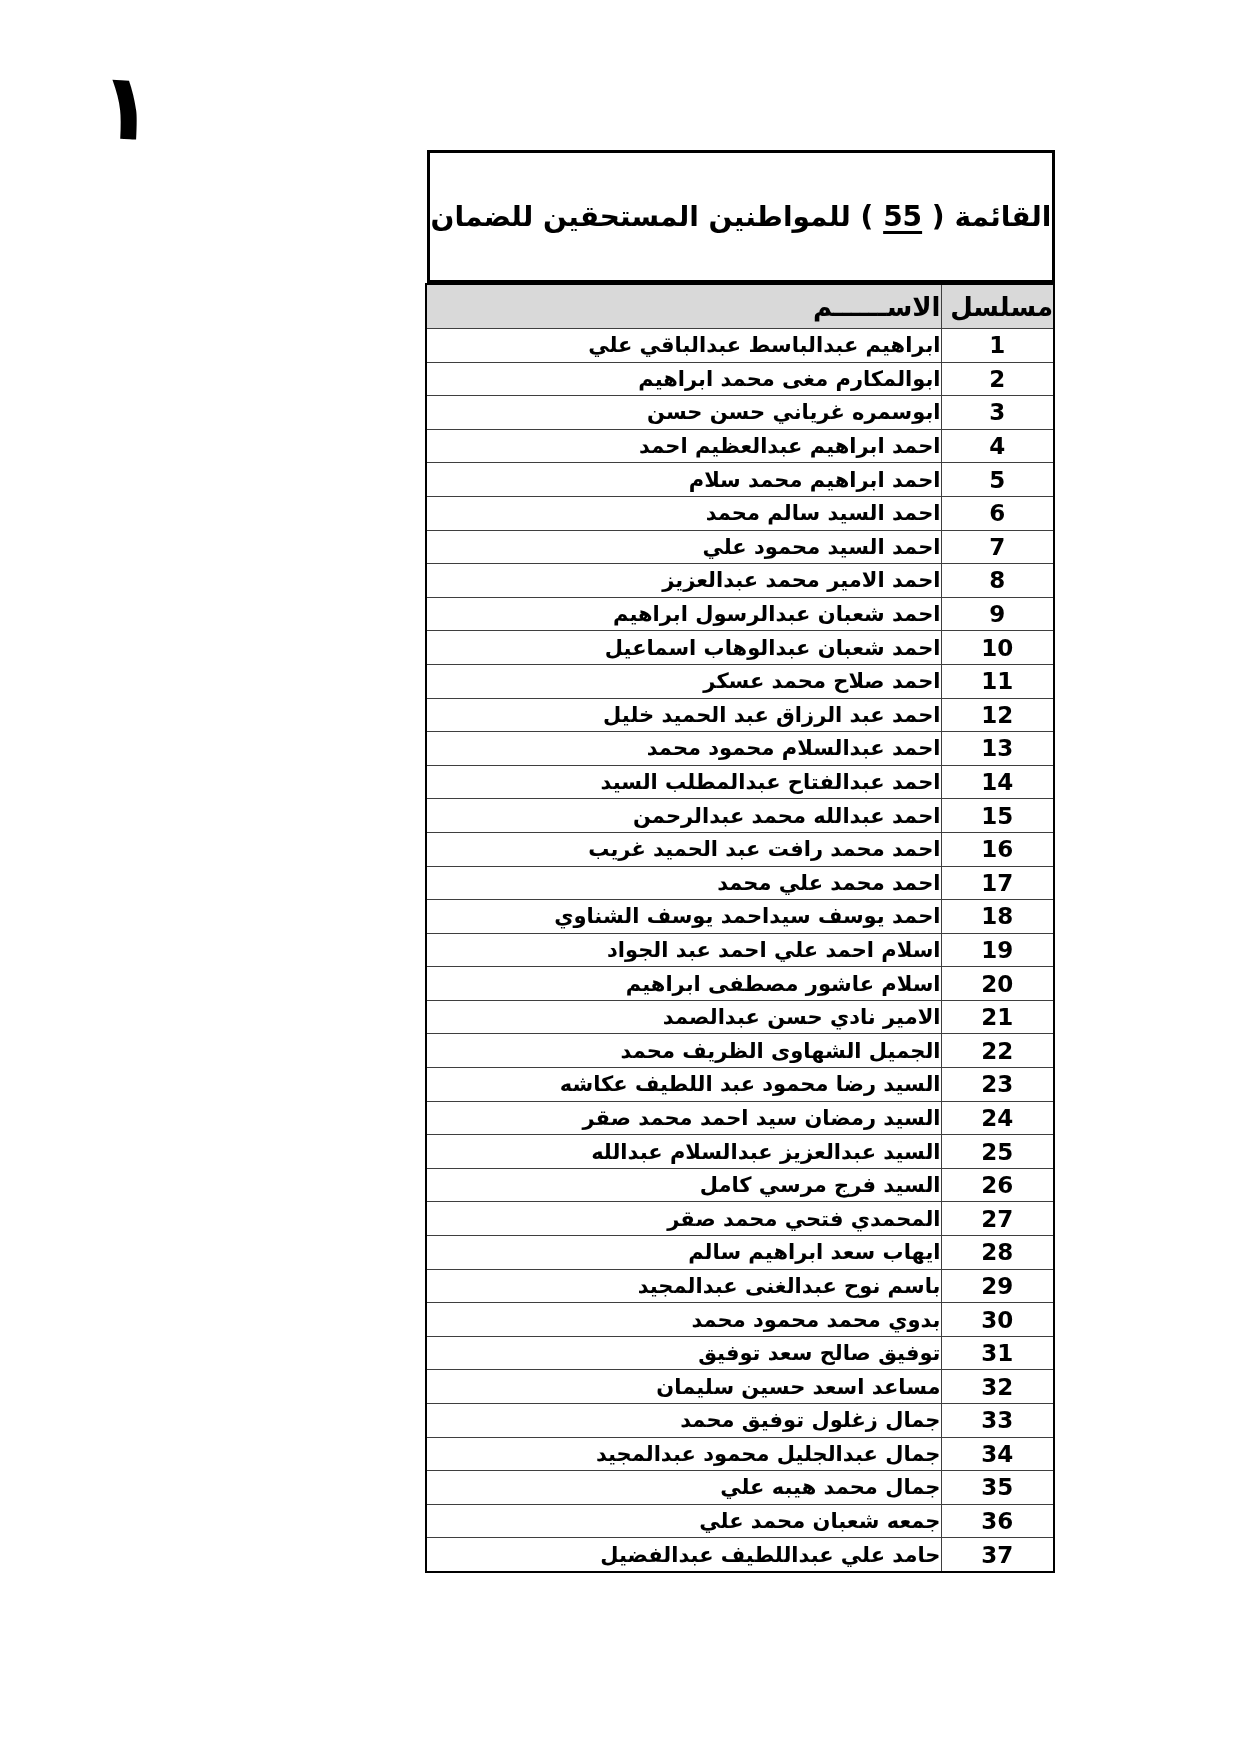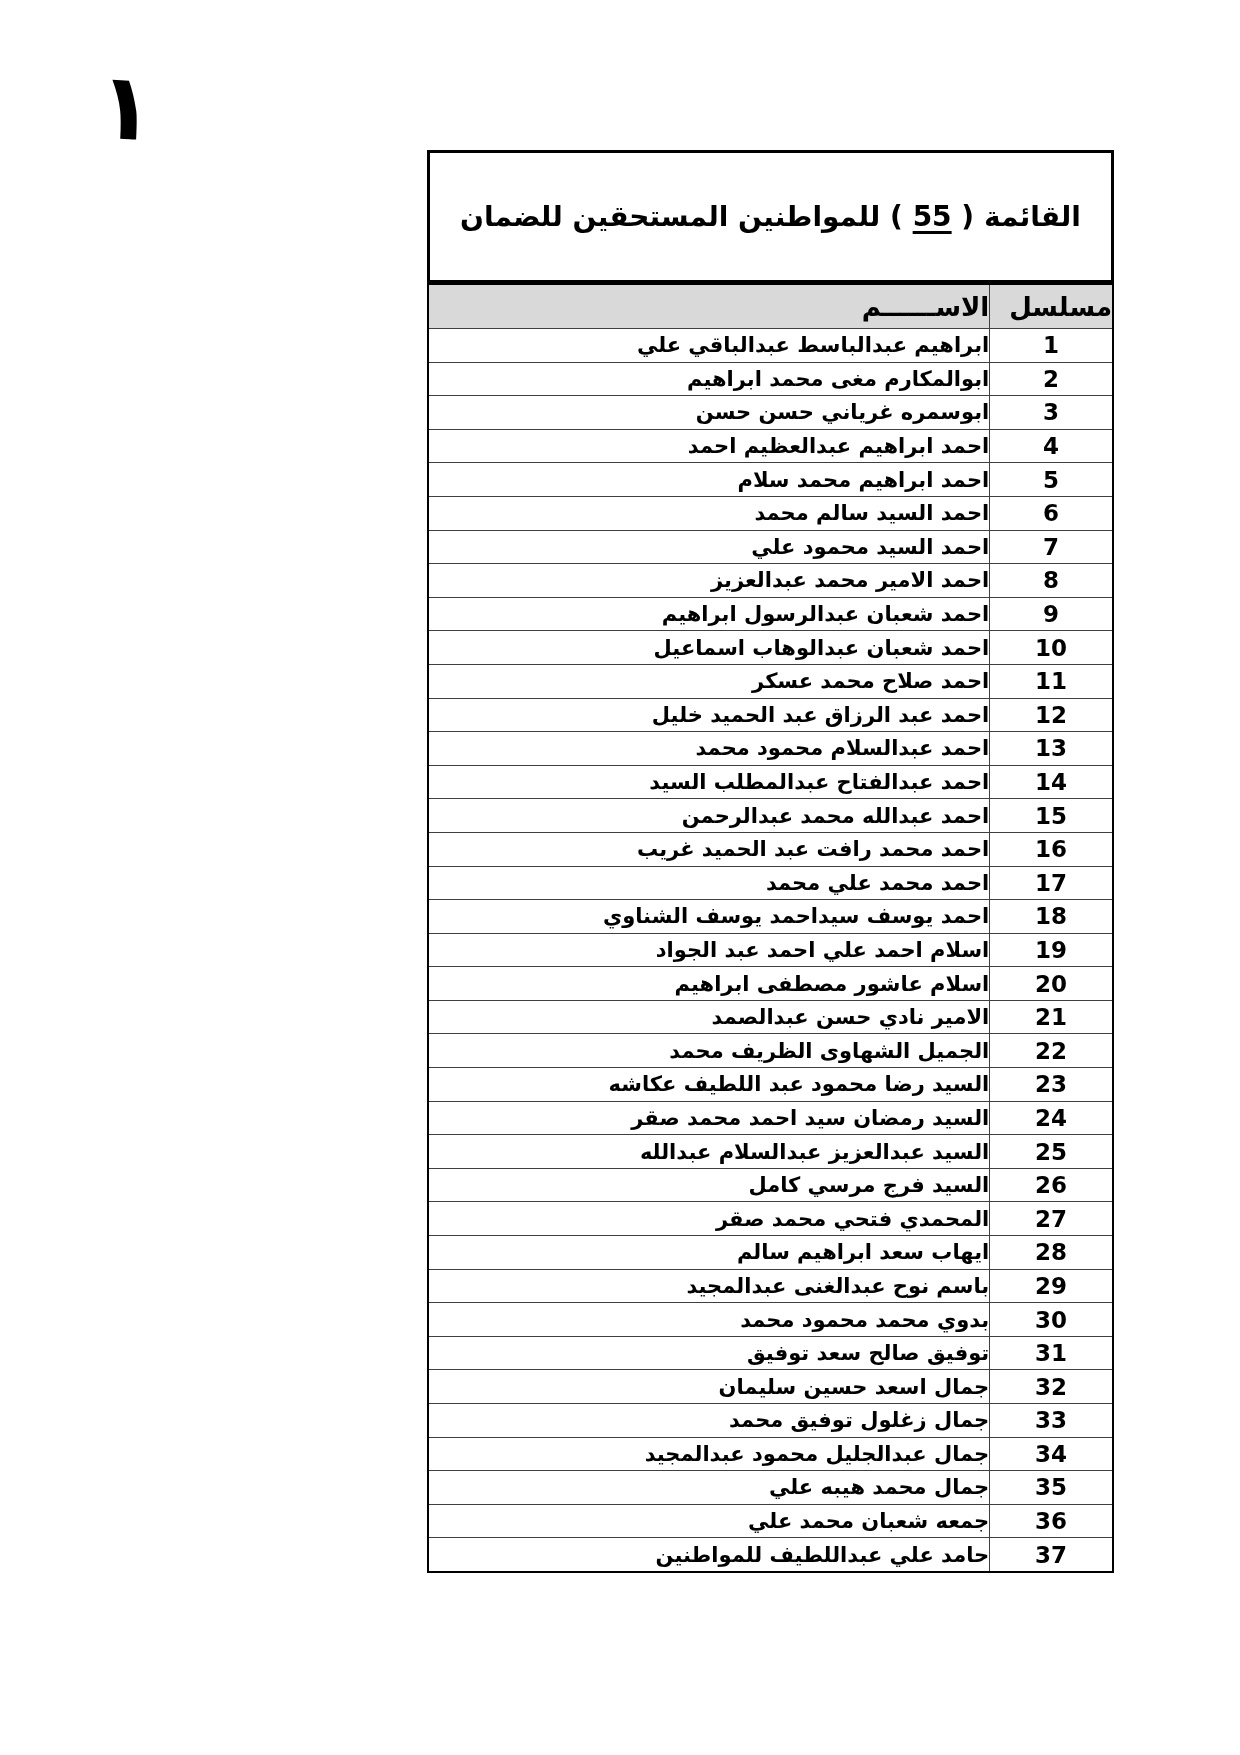--- a/index.html
+++ b/index.html
@@ -22,21 +22,21 @@
     top: 62px;
     font-size: 92px;
     font-weight: bold;
     line-height: 1;
     transform: rotate(3deg);
   }
   .doc {
     position: absolute;
     left: 427px;
     top: 150px;
-    width: 687px;
+    width: 628px;
     direction: rtl;
   }
   .title-box {
     box-sizing: border-box;
     width: 100%;
     height: 133px;
     border: 3px solid #000;
     display: flex;
     flex-direction: column;
     justify-content: center;
@@ -238,39 +238,39 @@
           <tr>
     <td class="serial">30</td>
     <td class="name">بدوي محمد محمود محمد</td>
   </tr>
           <tr>
     <td class="serial">31</td>
     <td class="name">توفيق صالح سعد توفيق</td>
   </tr>
           <tr>
     <td class="serial">32</td>
-    <td class="name">جمال اسعد حسين سليمان</td>
+    <td class="name">مساعد اسعد حسين سليمان</td>
   </tr>
           <tr>
     <td class="serial">33</td>
     <td class="name">جمال زغلول توفيق محمد</td>
   </tr>
           <tr>
     <td class="serial">34</td>
     <td class="name">جمال عبدالجليل محمود عبدالمجيد</td>
   </tr>
           <tr>
     <td class="serial">35</td>
     <td class="name">جمال محمد هيبه علي</td>
   </tr>
           <tr>
     <td class="serial">36</td>
     <td class="name">جمعه شعبان محمد علي</td>
   </tr>
           <tr>
     <td class="serial">37</td>
-    <td class="name">حامد علي عبداللطيف للمواطنين</td>
+    <td class="name">حامد علي عبداللطيف عبدالفضيل</td>
   </tr>
         </tbody>
     </table>
 
   </div>
 </div>
 
 </body></html>

